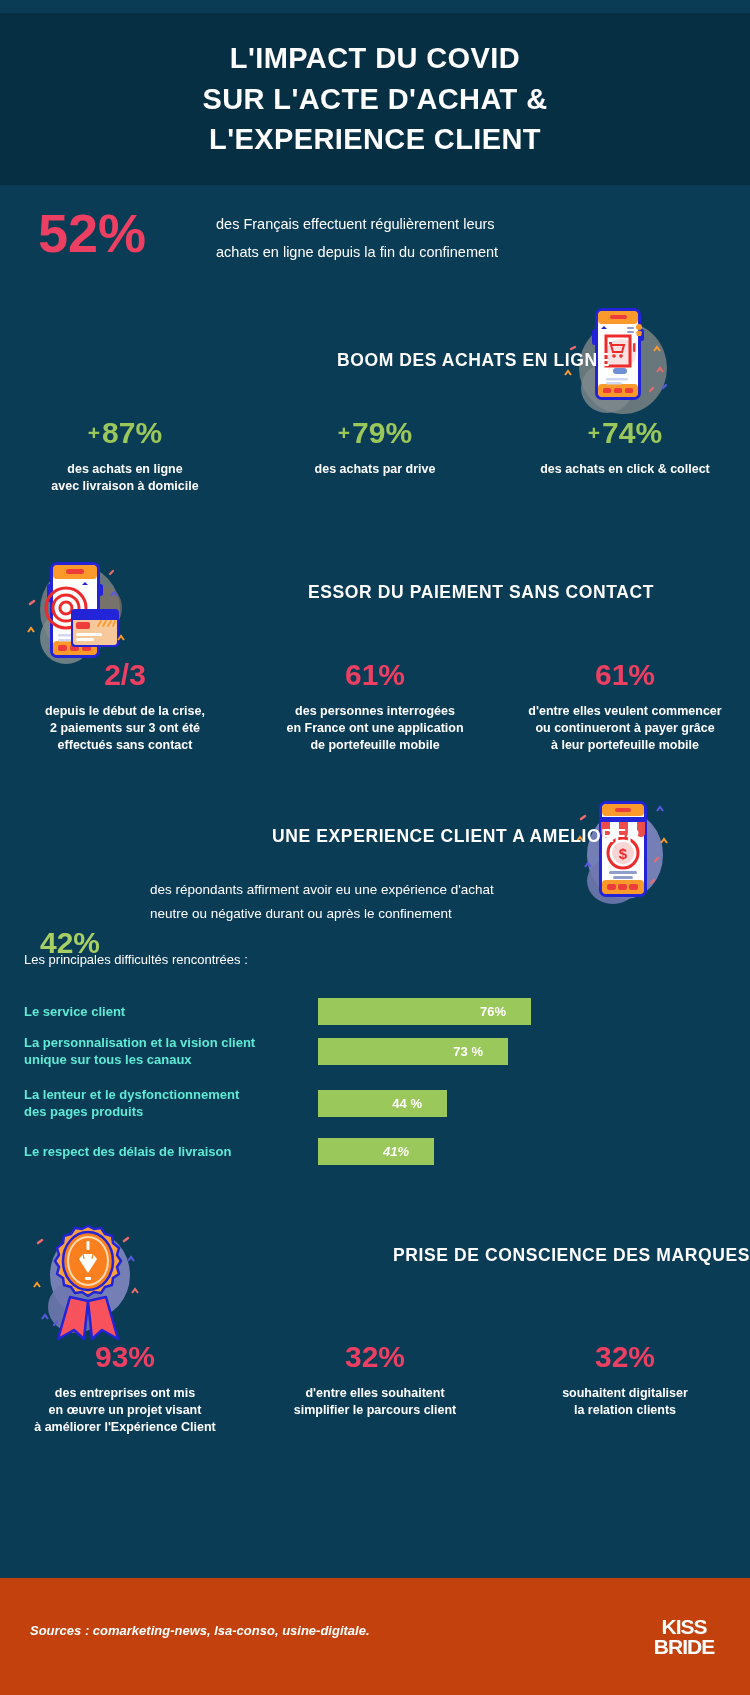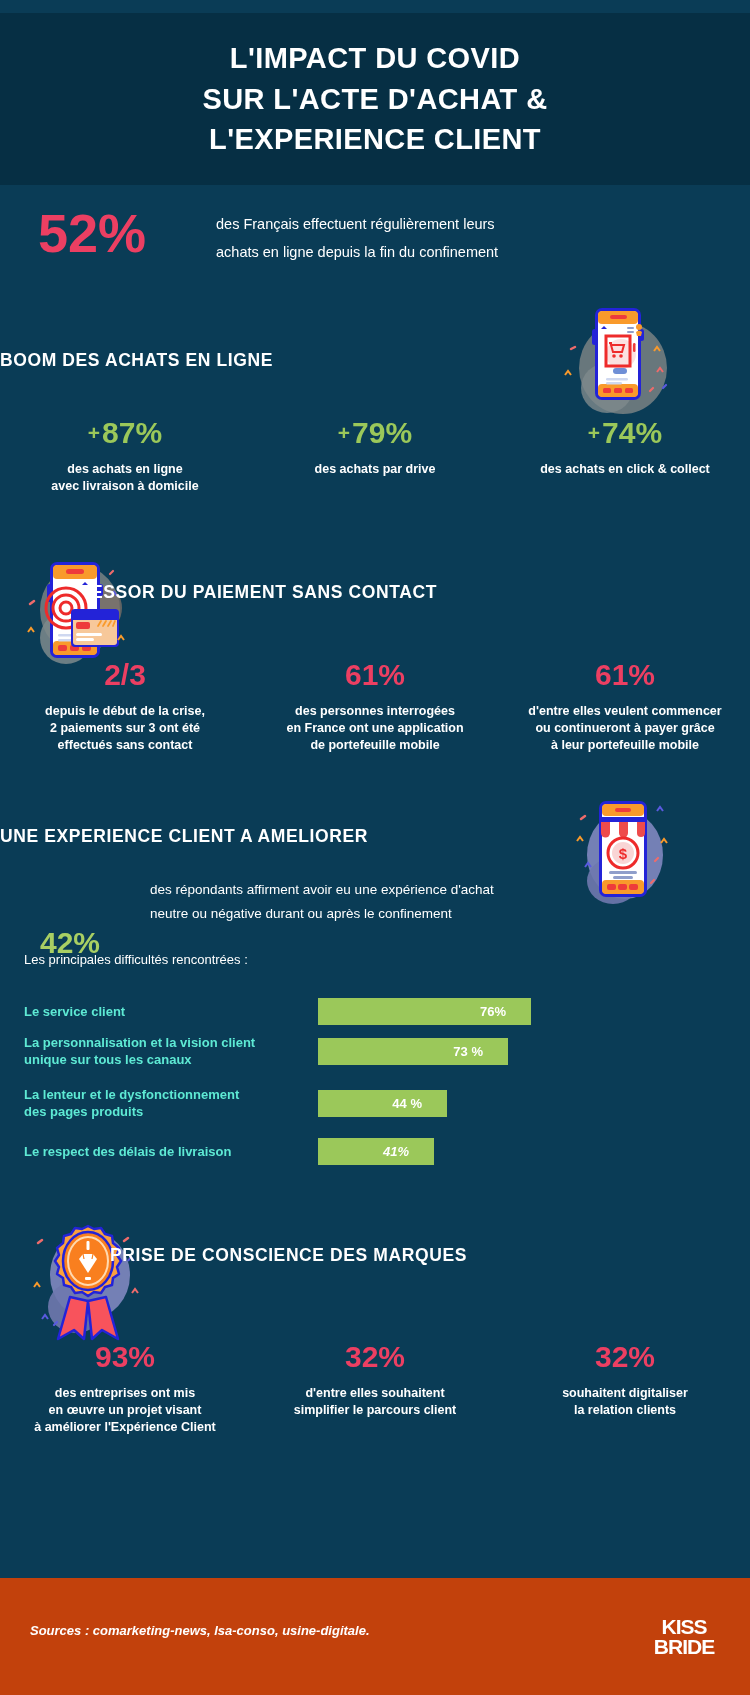--- a/index.html
+++ b/index.html
@@ -26,21 +26,21 @@
   .header-title div{white-space:nowrap;}
 
   
   .abs{position:absolute;}
   .pink{color:#ec3f62;}
   .green{color:#9bc85a;}
   .lgreen{color:#a8cf63;}
   .big-num{font-weight:bold;line-height:1;}
   .section-title{
     font-weight:bold;font-size:17.5px;letter-spacing:.6px;
-    text-transform:uppercase;color:#fff;text-align:left;white-space:nowrap;
+    text-transform:uppercase;color:#fff;text-align:right;white-space:nowrap;
   }
   .caption{font-size:12.5px;line-height:1.35;font-weight:bold;text-align:center;color:#fff;}
 
   
   .stat52-num{font-size:54px;}
   .stat52-text{font-size:14.5px;line-height:1.95;}
 
   
   .col3{position:absolute;width:750px;display:flex;}
   .col3 > div{flex:1;text-align:center;}

